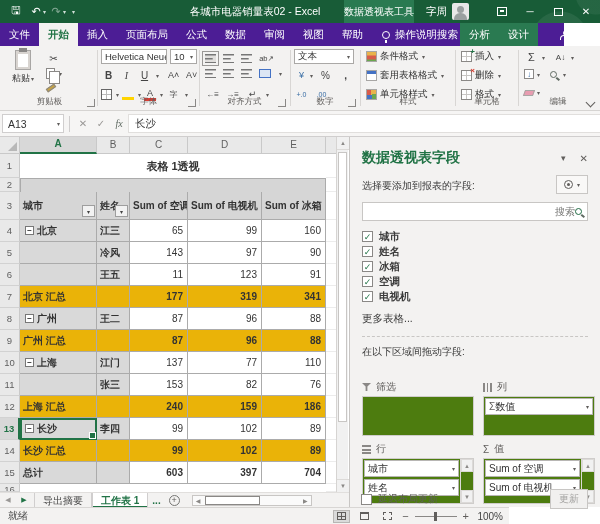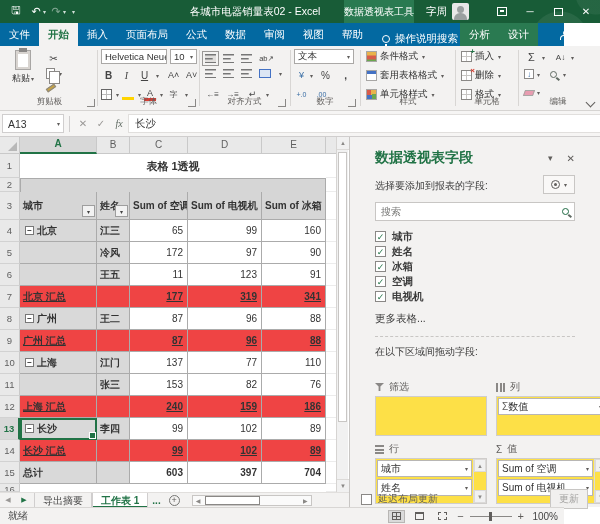--- a/index.html
+++ b/index.html
@@ -20,21 +20,21 @@
   .avatar{width:17px;height:17px;background:#e8e8e8;position:relative;overflow:hidden;border-radius:2px;}
   .avatar::before{content:"";position:absolute;left:5px;top:3px;width:7px;height:7px;border-radius:50%;background:#9aa0a0;}
   .avatar::after{content:"";position:absolute;left:2px;top:10px;width:13px;height:8px;border-radius:6px 6px 0 0;background:#9aa0a0;}
   .win-btns{position:absolute;right:0;top:0;height:23px;display:flex;}
   .win-btn{width:28px;height:23px;display:flex;align-items:center;justify-content:center;color:#fff;font-size:10px;}
   .ic-ribbonopt{width:10px;height:9px;border:1px solid #fff;position:relative;}
   .ic-ribbonopt::after{content:"";position:absolute;left:2px;top:2px;right:2px;height:2px;background:#fff;}
   .ic-max{width:9px;height:8px;border:1px solid #fff;}
 
   
-  #tabrow{position:absolute;left:0;top:23px;width:564px;height:23px;background:#0369a1;display:flex;align-items:flex-end;color:#fff;}
+  #tabrow{position:absolute;left:0;top:23px;width:564px;height:23px;background:#4c1d95;display:flex;align-items:center;color:#fff;}
   .rtab{padding:0 9px;line-height:23px;font-size:10.5px;white-space:nowrap;}
   .rtab.active{background:#f3f2f1;color:#217346;font-weight:700;}
   #ctx-tabs{background:#2a7a51;display:flex;margin-left:2px;}
   #tellme{display:flex;align-items:center;gap:5px;margin-left:10px;font-size:10.5px;}
   .bulb{width:8px;height:8px;border:1.2px solid #fff;border-radius:50%;position:relative;}
   .bulb::after{content:"";position:absolute;left:2px;top:8px;width:2px;height:3px;background:#fff;}
   #share{position:absolute;right:6px;top:23px;height:23px;display:flex;align-items:center;gap:4px;color:#fff;font-size:10.5px;}
   .person{width:9px;height:9px;position:relative;}
   .person::before{content:"";position:absolute;left:2.5px;top:0;width:4px;height:4px;border-radius:50%;border:1px solid #fff;}
   .person::after{content:"";position:absolute;left:0;top:5px;width:8px;height:4px;border-radius:4px 4px 0 0;border:1px solid #fff;border-bottom:none;}
@@ -132,55 +132,55 @@
   .num{justify-content:flex-end;padding-right:4px;}
   .lab{padding-left:3px;}
   .r1{height:24px;}.r2{height:14px;}.r3{height:28px;}.rr{height:22px;}.r16{height:8px;}
   .title-cell{width:306px;display:flex;align-items:center;justify-content:center;font-weight:700;font-size:11px;background:#fff;}
   .band{width:306px;background:#d6d6d6;border:1px solid #ababab;border-bottom:none;}
   .r3 .c{background:#d6d6d6;font-weight:700;position:relative;}
   .filler{width:10px;border-bottom:1px solid #ececec;}
   .filter-btn{position:absolute;right:1px;bottom:2px;width:13px;height:12px;background:#f2f2f2;border:1px solid #9e9e9e;font-size:6px;color:#444;display:flex;align-items:center;justify-content:center;}
   .k-data .ca,.k-data .cb{background:#d9d9d9;font-weight:700;}
   .k-data .cv{background:#fff;}
-  .k-sub .c{background:#ef4444;font-weight:700;text-decoration:underline;}
+  .k-sub .c{background:#eab308;font-weight:700;}
   .k-grand .ca,.k-grand .cb{background:#d9d9d9;font-weight:700;}
   .k-grand .cv{background:#fff;font-weight:700;}
   .collapse{display:inline-flex;width:9px;height:9px;border:1px solid #777;background:#fff;align-items:center;justify-content:center;font-size:8px;line-height:7px;margin:0 3px 0 2px;flex:none;color:#333;}
   .sel-cell{outline:2px solid #217346;outline-offset:-2px;position:relative;}
   .sel-cell::after{content:"";position:absolute;right:0;bottom:0;width:5px;height:5px;background:#217346;border:1px solid #fff;}
   .r16row .c{border:none;}
   
   #vscroll{position:absolute;left:336px;top:137px;width:12px;height:355px;background:#f1f1f1;border-left:1px solid #d6d4d2;}
   .vs-btn{position:absolute;left:0;width:12px;height:13px;background:#f1f1f1;color:#8a8886;font-size:6px;display:flex;align-items:center;justify-content:center;border-bottom:1px solid #dcdad8;}
   #vs-thumb{position:absolute;left:1px;top:15px;width:9px;height:270px;background:#fff;border:1px solid #c8c6c4;}
 
   
-  #pane{position:absolute;left:349px;top:137px;width:251px;height:370px;background:#f3f2f1;border-left:1px solid #c8c6c4;padding:0 25px;}
+  #pane{position:absolute;left:349px;top:137px;width:251px;height:370px;background:#f3f2f1;border-left:1px solid #c8c6c4;padding:0 12px;}
   #pane-title{margin-top:12px;font-size:14px;font-weight:700;color:#217346;display:flex;align-items:center;}
   .pane-title-btns{margin-left:auto;display:flex;gap:14px;color:#605e5c;font-size:9px;font-weight:400;}
   #pane-choose{margin-top:12px;font-size:10px;color:#3b3b3b;display:flex;align-items:flex-start;}
   #gear-btn{margin-left:auto;margin-top:-4px;width:32px;height:19px;border:1px solid #c8c6c4;background:#f9f8f7;display:flex;align-items:center;justify-content:center;gap:3px;}
   .gear{width:9px;height:9px;border:1.5px solid #605e5c;border-radius:50%;position:relative;}
   .gear::after{content:"";position:absolute;left:2px;top:2px;width:3px;height:3px;border-radius:50%;background:#605e5c;}
-  #search-box{margin-top:8px;height:19px;background:#fff;border:1px solid #c8c6c4;display:flex;align-items:center;padding:0 5px;}
+  #search-box{margin-top:8px;height:19px;background:#fff;border:1px solid #c8c6c4;display:flex;align-items:center;padding:0 5px;text-align:right;}
   #search-box .ph{color:#767674;font-size:10px;flex:1;}
   #field-list{margin-top:8px;}
   .field-row{display:flex;align-items:center;height:15px;gap:6px;}
   .cbx{width:11px;height:11px;background:#fff;border:1px solid #8a8886;font-size:9px;line-height:10px;text-align:center;color:#217346;flex:none;}
   .field-label{font-size:10.5px;font-weight:700;color:#3b3b3b;}
   #more-tables{margin-top:8px;font-size:10.5px;color:#3b3b3b;}
   #pane-sep{margin-top:10px;border-top:1px dashed #c8c6c4;}
   #drag-label{margin-top:8px;font-size:10px;color:#3b3b3b;}
   #areas{position:relative;margin-top:21px;height:128px;}
   .qcol{position:absolute;top:0;width:112px;}
   .qcol.left{left:0;}
   .qcol.right{left:121px;}
   .qhead{display:flex;align-items:center;gap:5px;font-size:10px;color:#605e5c;height:14px;}
-  .well{margin-top:2px;height:40px;background:#fde047;border:1px solid #cfcdcb;position:relative;padding:1px 14px 1px 1px;}
+  .well{margin-top:2px;height:40px;background:#4d7c0f;border:1px solid #cfcdcb;position:relative;padding:1px 14px 1px 1px;}
   .well.no-scroll{padding-right:1px;}
   .area-item{height:17px;margin-bottom:2px;background:#fff;border:1px solid #b8b6b4;display:flex;align-items:center;padding:0 3px;font-size:10px;color:#333;white-space:nowrap;overflow:hidden;}
   .area-item .dd{margin-left:auto;}
   .well-scroll{position:absolute;right:0;top:0;bottom:0;width:13px;border-left:1px solid #dcdad8;}
   .ws-btn{position:absolute;left:0;width:12px;height:13px;background:#f1f1f1;border:1px solid #dcdad8;color:#8a8886;font-size:6px;display:flex;align-items:center;justify-content:center;}
   .funnel{width:9px;height:8px;background:#8a8886;clip-path:polygon(0 0,100% 0,60% 45%,60% 100%,40% 100%,40% 45%);}
   .colbars{width:9px;height:9px;background:linear-gradient(90deg,#8a8886 0 2px,transparent 2px 3.5px,#8a8886 3.5px 5.5px,transparent 5.5px 7px,#8a8886 7px 9px);}
   .rowbars{width:9px;height:9px;background:linear-gradient(#8a8886 0 2px,transparent 2px 3.5px,#8a8886 3.5px 5.5px,transparent 5.5px 7px,#8a8886 7px 9px);}
   .sigma{font-size:10px;color:#605e5c;}
   .sigma::before{content:"\03A3";}
@@ -195,21 +195,21 @@
   .snav.on{color:#217346;}
   .stab{padding:0 8px;height:15px;line-height:15px;color:#444;border-right:1px solid #d0cece;border-left:1px solid #d0cece;white-space:nowrap;}
   .stab.active{background:#fff;color:#217346;font-weight:700;box-shadow:inset 0 -2px 0 #217346;}
   #sheet-more{color:#217346;padding:0 4px;font-weight:700;}
   .addsheet{width:11px;height:11px;border:1px solid #767674;border-radius:50%;color:#605e5c;font-size:9px;line-height:9px;text-align:center;margin:0 4px;}
   #hscroll{margin-left:8px;width:120px;height:11px;background:#fafafa;border:1px solid #c8c6c4;position:relative;}
   #hs-thumb{position:absolute;left:12px;top:0;width:55px;height:9px;background:#fff;border:1px solid #8a8886;}
   .hs-arrow{position:absolute;top:1px;font-size:6px;color:#8a8886;}
 
   
-  #statusbar{position:absolute;left:0;top:507px;width:564px;height:17px;background:#f3f2f1;border-top:1px solid #d8d6d4;display:flex;align-items:center;font-size:10px;color:#444;}
+  #statusbar{position:absolute;left:0;top:507px;width:509px;height:17px;background:#f3f2f1;border-top:1px solid #d8d6d4;display:flex;align-items:center;font-size:10px;color:#444;}
   #status-text{margin-left:8px;}
   #status-right{margin-left:auto;display:flex;align-items:center;gap:6px;margin-right:6px;}
   .view-ic{width:17px;height:13px;border:1px solid transparent;display:flex;align-items:center;justify-content:center;}
   .view-ic.active{background:#dadada;border-color:#b8b6b4;}
   .vi1{width:9px;height:8px;border:1px solid #605e5c;background:linear-gradient(#605e5c,#605e5c) 50% 0/1px 100% no-repeat,linear-gradient(#605e5c,#605e5c) 0 50%/100% 1px no-repeat;}
   .vi2{width:9px;height:8px;border:1px solid #605e5c;border-top:2.5px solid #605e5c;}
   .vi3{width:9px;height:8px;border:1px dashed #605e5c;}
   .zoom-minus,.zoom-plus{color:#605e5c;font-size:11px;}
   #zoom-track{width:42px;height:1px;background:#8a8886;position:relative;}
   #zoom-thumb{position:absolute;left:19px;top:-4px;width:3px;height:9px;background:#605e5c;}
@@ -517,21 +517,21 @@
           <div class="c cv w-d num">99</div>
           <div class="c cv w-e num">160</div>
           <div class="filler"></div>
         </div>
         <div class="grow rr k-data">
           <div class="rn">5</div>
           <div class="c ca w-a lab">
             <span></span>
           </div>
           <div class="c cb w-b lab">冷风</div>
-          <div class="c cv w-c num">172</div>
+          <div class="c cv w-c num">143</div>
           <div class="c cv w-d num">97</div>
           <div class="c cv w-e num">90</div>
           <div class="filler"></div>
         </div>
         <div class="grow rr k-data">
           <div class="rn">6</div>
           <div class="c ca w-a lab">
             <span></span>
           </div>
           <div class="c cb w-b lab">王五</div>

